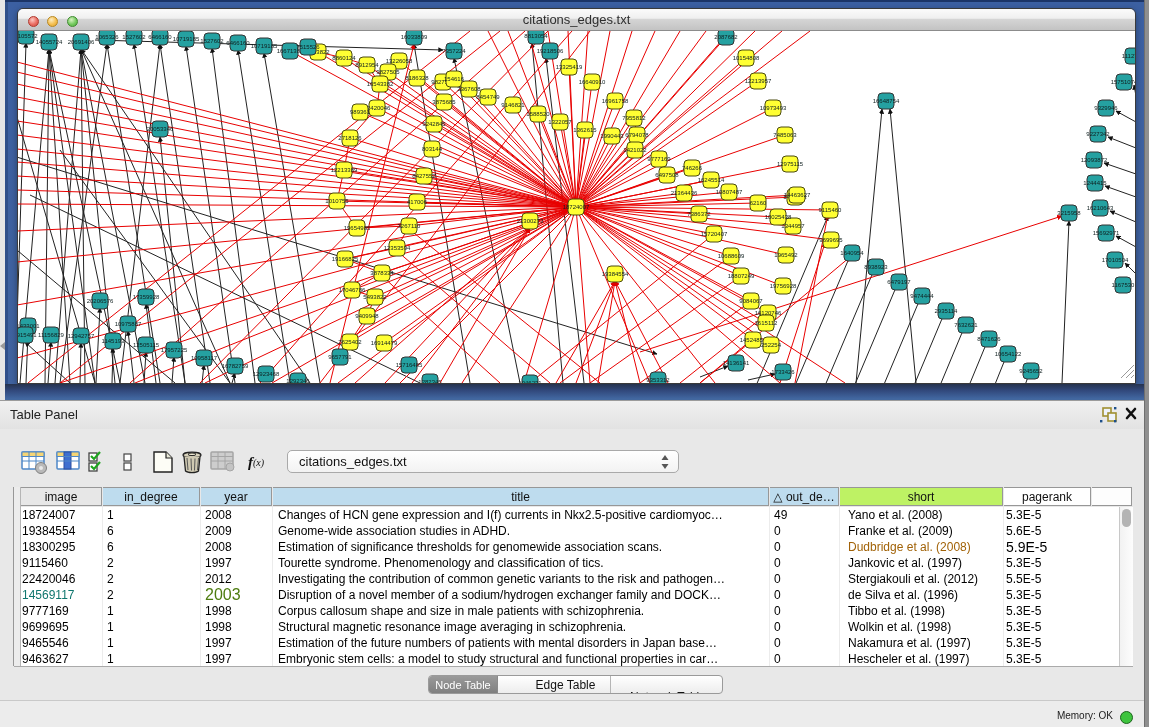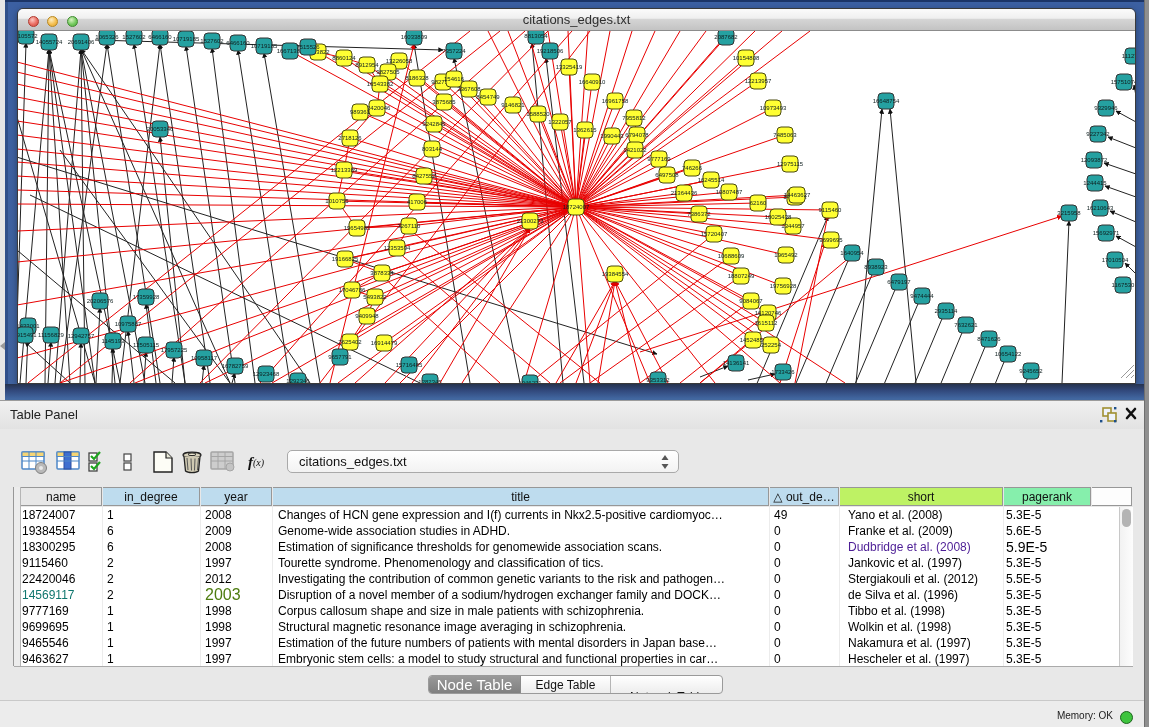--- a/index.html
+++ b/index.html
@@ -579,27 +579,27 @@
     <text x="248" y="19" font-family="Liberation Serif, serif" font-style="italic" font-weight="bold" font-size="15" fill="#111">f</text>
     <text x="253" y="18" font-family="Liberation Serif, serif" font-style="italic" font-size="10" fill="#111">(x)</text>
   </svg>
 <div class="abs" style="left:287px;top:450px;width:392px;height:23px;background:linear-gradient(to bottom,#ffffff,#f2f2f2);border:1px solid #a9a9a9;border-radius:5px;">
     <div style="position:absolute;left:11px;top:0;font-size:13px;line-height:21px;color:#111">citations_edges.txt</div>
     <svg width="10" height="14" viewBox="0 0 10 14" style="position:absolute;right:8px;top:4px">
       <path d="M5 0l3.5 5h-7z" fill="#555"></path>
       <path d="M5 14l3.5-5h-7z" fill="#555"></path>
     </svg>
   </div>
-<div style="position:absolute;left:21px;top:487px;width:81px;height:19px;background:#e7e7e7;border-right:1px solid #979797;border-top:1px solid #979797;border-bottom:1px solid #979797;font-size:12px;line-height:19px;text-align:center;color:#111;overflow:hidden">name</div>
+<div style="position:absolute;left:21px;top:487px;width:81px;height:19px;background:#e7e7e7;border-right:1px solid #979797;border-top:1px solid #979797;border-bottom:1px solid #979797;font-size:12px;line-height:19px;text-align:center;color:#111;overflow:hidden">image</div>
 <div style="position:absolute;left:103px;top:487px;width:97px;height:19px;background:#bedcee;border-right:1px solid #979797;border-top:1px solid #979797;border-bottom:1px solid #979797;font-size:12px;line-height:19px;text-align:center;color:#111;overflow:hidden">in_degree</div>
 <div style="position:absolute;left:201px;top:487px;width:71px;height:19px;background:#bedcee;border-right:1px solid #979797;border-top:1px solid #979797;border-bottom:1px solid #979797;font-size:12px;line-height:19px;text-align:center;color:#111;overflow:hidden">year</div>
 <div style="position:absolute;left:273px;top:487px;width:496px;height:19px;background:#bedcee;border-right:1px solid #979797;border-top:1px solid #979797;border-bottom:1px solid #979797;font-size:12px;line-height:19px;text-align:center;color:#111;overflow:hidden">title</div>
 <div style="position:absolute;left:770px;top:487px;width:69px;height:19px;background:#bedcee;border-right:1px solid #979797;border-top:1px solid #979797;border-bottom:1px solid #979797;font-size:12px;line-height:19px;text-align:center;color:#111;overflow:hidden">△ out_de…</div>
 <div style="position:absolute;left:840px;top:487px;width:163px;height:19px;background:#bef264;border-right:1px solid #979797;border-top:1px solid #979797;border-bottom:1px solid #979797;font-size:12px;line-height:19px;text-align:center;color:#111;overflow:hidden">short</div>
-<div style="position:absolute;left:1004px;top:487px;width:87px;height:19px;background:#86efac;border-right:1px solid #979797;border-top:1px solid #979797;border-bottom:1px solid #979797;font-size:12px;line-height:19px;text-align:center;color:#111;overflow:hidden">pagerank</div>
+<div style="position:absolute;left:1004px;top:487px;width:87px;height:19px;background:#ffffff;border-right:1px solid #979797;border-top:1px solid #979797;border-bottom:1px solid #979797;font-size:12px;line-height:19px;text-align:center;color:#111;overflow:hidden">pagerank</div>
 <div style="position:absolute;left:1092px;top:487px;width:40px;height:19px;background:#fdfdfd;border-right:1px solid #979797;border-top:1px solid #979797;border-bottom:1px solid #979797;font-size:12px;line-height:19px;text-align:center;color:#111;overflow:hidden"></div>
 <div style="position:absolute;left:14px;top:507px;width:1105px;height:159px;background:#fff"></div>
 <div style="position:absolute;left:102px;top:507px;width:1px;height:159px;background:#ececec"></div>
 <div style="position:absolute;left:200px;top:507px;width:1px;height:159px;background:#ececec"></div>
 <div style="position:absolute;left:272px;top:507px;width:1px;height:159px;background:#ececec"></div>
 <div style="position:absolute;left:769px;top:507px;width:1px;height:159px;background:#ececec"></div>
 <div style="position:absolute;left:839px;top:507px;width:1px;height:159px;background:#ececec"></div>
 <div style="position:absolute;left:1003px;top:507px;width:1px;height:159px;background:#ececec"></div>
 <div style="position:absolute;left:14px;top:487px;width:7px;height:179px;background:#ececec;border-right:1px solid #b5b5b5"></div>
 <div style="position:absolute;left:13px;top:487px;width:1px;height:179px;background:#979797"></div>
@@ -618,21 +618,21 @@
 <div style="position:absolute;left:205px;top:523px;width:64px;height:16px;font-size:12px;line-height:16px;color:#000;white-space:nowrap;overflow:hidden">2009</div>
 <div style="position:absolute;left:278px;top:523px;width:488px;height:16px;font-size:12px;line-height:16px;color:#000;white-space:nowrap;overflow:hidden">Genome-wide association studies in ADHD.</div>
 <div style="position:absolute;left:774px;top:523px;width:62px;height:16px;font-size:12px;line-height:16px;color:#000;white-space:nowrap;overflow:hidden">0</div>
 <div style="position:absolute;left:848px;top:523px;width:152px;height:16px;font-size:12px;line-height:16px;color:#000;white-space:nowrap;overflow:hidden">Franke et al. (2009)</div>
 <div style="position:absolute;left:1006px;top:523px;width:82px;height:16px;font-size:12px;line-height:16px;color:#000;white-space:nowrap;overflow:hidden">5.6E-5</div>
 <div style="position:absolute;left:22px;top:539px;width:77px;height:16px;font-size:12px;line-height:16px;color:#000;white-space:nowrap;overflow:hidden">18300295</div>
 <div style="position:absolute;left:107px;top:539px;width:90px;height:16px;font-size:12px;line-height:16px;color:#000;white-space:nowrap;overflow:hidden">6</div>
 <div style="position:absolute;left:205px;top:539px;width:64px;height:16px;font-size:12px;line-height:16px;color:#000;white-space:nowrap;overflow:hidden">2008</div>
 <div style="position:absolute;left:278px;top:539px;width:488px;height:16px;font-size:12px;line-height:16px;color:#000;white-space:nowrap;overflow:hidden">Estimation of significance thresholds for genomewide association scans.</div>
 <div style="position:absolute;left:774px;top:539px;width:62px;height:16px;font-size:12px;line-height:16px;color:#000;white-space:nowrap;overflow:hidden">0</div>
-<div style="position:absolute;left:848px;top:539px;width:152px;height:16px;font-size:12px;line-height:16px;color:#4c1d95;white-space:nowrap;overflow:hidden">Dudbridge et al. (2008)</div>
+<div style="position:absolute;left:848px;top:539px;width:152px;height:16px;font-size:12px;line-height:16px;color:#a16207;white-space:nowrap;overflow:hidden">Dudbridge et al. (2008)</div>
 <div style="position:absolute;left:1006px;top:539px;width:82px;height:16px;font-size:14px;line-height:16px;color:#000;white-space:nowrap;overflow:hidden">5.9E-5</div>
 <div style="position:absolute;left:22px;top:555px;width:77px;height:16px;font-size:12px;line-height:16px;color:#000;white-space:nowrap;overflow:hidden">9115460</div>
 <div style="position:absolute;left:107px;top:555px;width:90px;height:16px;font-size:12px;line-height:16px;color:#000;white-space:nowrap;overflow:hidden">2</div>
 <div style="position:absolute;left:205px;top:555px;width:64px;height:16px;font-size:12px;line-height:16px;color:#000;white-space:nowrap;overflow:hidden">1997</div>
 <div style="position:absolute;left:278px;top:555px;width:488px;height:16px;font-size:12px;line-height:16px;color:#000;white-space:nowrap;overflow:hidden">Tourette syndrome. Phenomenology and classification of tics.</div>
 <div style="position:absolute;left:774px;top:555px;width:62px;height:16px;font-size:12px;line-height:16px;color:#000;white-space:nowrap;overflow:hidden">0</div>
 <div style="position:absolute;left:848px;top:555px;width:152px;height:16px;font-size:12px;line-height:16px;color:#000;white-space:nowrap;overflow:hidden">Jankovic et al. (1997)</div>
 <div style="position:absolute;left:1006px;top:555px;width:82px;height:16px;font-size:12px;line-height:16px;color:#000;white-space:nowrap;overflow:hidden">5.3E-5</div>
 <div style="position:absolute;left:22px;top:571px;width:77px;height:16px;font-size:12px;line-height:16px;color:#000;white-space:nowrap;overflow:hidden">22420046</div>
 <div style="position:absolute;left:107px;top:571px;width:90px;height:16px;font-size:12px;line-height:16px;color:#000;white-space:nowrap;overflow:hidden">2</div>
@@ -670,21 +670,21 @@
 <div style="position:absolute;left:848px;top:635px;width:152px;height:16px;font-size:12px;line-height:16px;color:#000;white-space:nowrap;overflow:hidden">Nakamura et al. (1997)</div>
 <div style="position:absolute;left:1006px;top:635px;width:82px;height:16px;font-size:12px;line-height:16px;color:#000;white-space:nowrap;overflow:hidden">5.3E-5</div>
 <div style="position:absolute;left:22px;top:651px;width:77px;height:16px;font-size:12px;line-height:16px;color:#000;white-space:nowrap;overflow:hidden">9463627</div>
 <div style="position:absolute;left:107px;top:651px;width:90px;height:16px;font-size:12px;line-height:16px;color:#000;white-space:nowrap;overflow:hidden">1</div>
 <div style="position:absolute;left:205px;top:651px;width:64px;height:16px;font-size:12px;line-height:16px;color:#000;white-space:nowrap;overflow:hidden">1997</div>
 <div style="position:absolute;left:278px;top:651px;width:488px;height:16px;font-size:12px;line-height:16px;color:#000;white-space:nowrap;overflow:hidden">Embryonic stem cells: a model to study structural and functional properties in car…</div>
 <div style="position:absolute;left:774px;top:651px;width:62px;height:16px;font-size:12px;line-height:16px;color:#000;white-space:nowrap;overflow:hidden">0</div>
 <div style="position:absolute;left:848px;top:651px;width:152px;height:16px;font-size:12px;line-height:16px;color:#000;white-space:nowrap;overflow:hidden">Hescheler et al. (1997)</div>
 <div style="position:absolute;left:1006px;top:651px;width:82px;height:16px;font-size:12px;line-height:16px;color:#000;white-space:nowrap;overflow:hidden">5.3E-5</div>
 <div class="abs" style="left:428px;top:675px;width:295px;height:19px;border:1px solid #9a9a9a;border-radius:4px;background:linear-gradient(to bottom,#ffffff,#ededed);overflow:hidden">
-    <div style="position:absolute;left:0;top:0;width:92px;height:19px;background:linear-gradient(to bottom,#9a9a9a,#7c7c7c);color:#fff;font-size:15px;line-height:18px;text-align:center;border-right:1px solid #8a8a8a">Node Table</div>
+    <div style="position:absolute;left:0;top:0;width:69px;height:19px;background:linear-gradient(to bottom,#9a9a9a,#7c7c7c);color:#fff;font-size:11px;line-height:18px;text-align:center;border-right:1px solid #8a8a8a">Node Table</div>
     <div style="position:absolute;left:92px;top:0;width:90px;height:19px;color:#111;font-size:12px;line-height:18px;text-align:center;border-right:1px solid #b5b5b5">Edge Table</div>
     <div style="position:absolute;left:183px;top:12px;width:112px;height:19px;color:#111;font-size:12px;line-height:18px;text-align:center">Network Table</div>
   </div>
 <div class="abs" style="left:0;top:700px;width:1149px;height:27px;background:#ececec;border-top:1px solid #c9c9c9">
     <div style="position:absolute;right:36px;top:9px;font-size:10px;color:#222">Memory: OK</div>
     <div style="position:absolute;left:1120px;top:10px;width:13px;height:13px;border-radius:50%;background:#3ec43e;border:1px solid #1d621d"></div>
   </div>
 <div class="abs" style="left:0px;top:342px;width:0;height:0;border-top:4px solid transparent;border-bottom:4px solid transparent;border-right:5px solid #9a9a9a"></div>
 <div class="abs" style="left:1144px;top:0;width:5px;height:727px;background:#8f8f8f;border-left:1px solid #6f6f6f"></div>
 </body></html>

